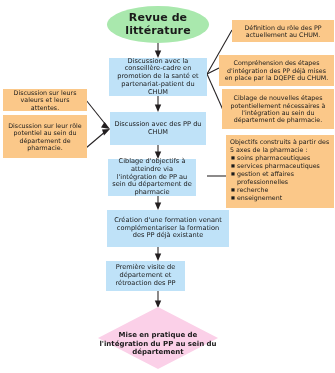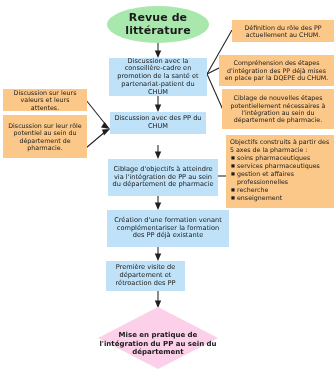--- a/index.html
+++ b/index.html
@@ -152,23 +152,23 @@
 
     <g>
       <line class="ln" x1="207" y1="176" x2="226" y2="176" stroke-width="1.6"></line>
     </g>
   </svg>
 
   <div class="node ellipse" style="left:107px; top:6px; width:102px; height:37px;">Revue de littérature</div>
 
   <div class="node process" style="left:109px; top:58px; width:98px; height:38px;">Discussion avec la conseillère-cadre en promotion de la santé et partenariat-patient du CHUM</div>
 
-  <div class="node process" style="left:110px; top:112px; width:96px; height:22px;">Discussion avec des PP du CHUM</div>
+  <div class="node process" style="left:110px; top:112px; width:96px; height:33px;">Discussion avec des PP du CHUM</div>
 
-  <div class="node process" style="left:108px; top:159px; width:110px; height:37px;">Ciblage d'objectifs à atteindre via l'intégration de PP au sein du département de pharmacie</div>
+  <div class="node process" style="left:108px; top:159px; width:88px; height:37px;">Ciblage d'objectifs à atteindre via l'intégration de PP au sein du département de pharmacie</div>
 
   <div class="node process" style="left:107px; top:210px; width:122px; height:37px;">Création d'une formation venant complémentariser la formation des PP déjà existante</div>
 
   <div class="node process" style="left:106px; top:261px; width:79px; height:30px;">Première visite de département et rétroaction des PP</div>
 
   <div class="diamond-wrap" style="left:98px; top:307px; width:120px; height:62px;">
     <div class="diamond-shape"></div>
     <div class="diamond-label">Mise en pratique de l'intégration du PP au sein du département</div>
   </div>
 

